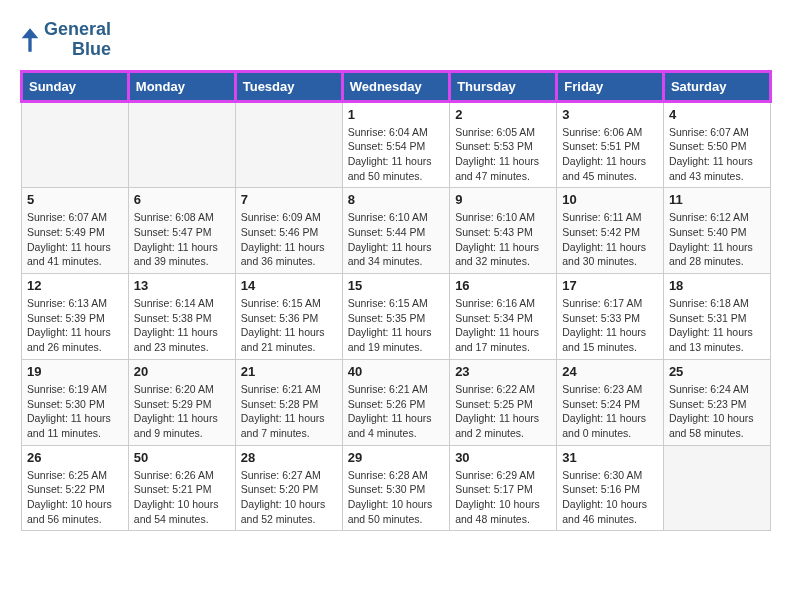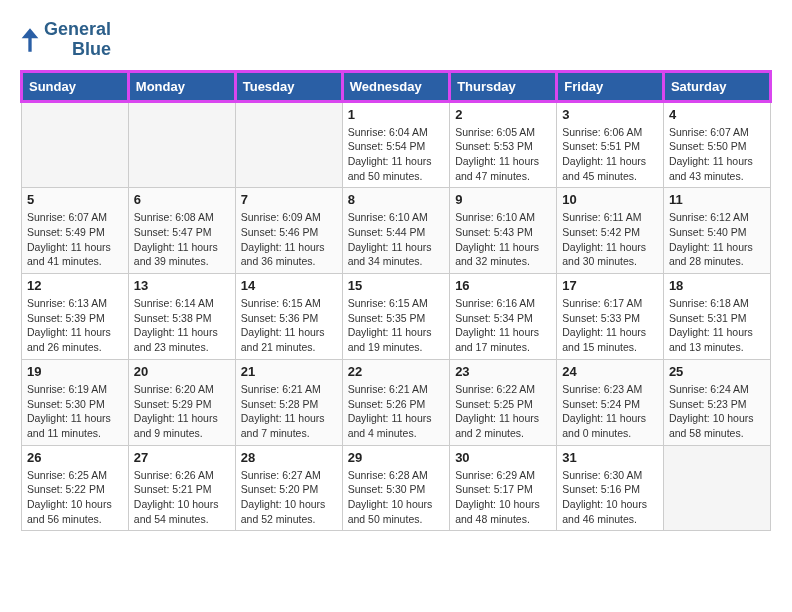--- a/index.html
+++ b/index.html
@@ -269,21 +269,21 @@
 and 9 minutes.</div>
         </td>
         <td>
           <div class="day-number">21</div>
           <div class="day-info" style="white-space: pre-line;">Sunrise: 6:21 AM
 Sunset: 5:28 PM
 Daylight: 11 hours
 and 7 minutes.</div>
         </td>
         <td>
-          <div class="day-number">22</div>
+          <div class="day-number">40</div>
           <div class="day-info" style="white-space: pre-line;">Sunrise: 6:21 AM
 Sunset: 5:26 PM
 Daylight: 11 hours
 and 4 minutes.</div>
         </td>
         <td>
           <div class="day-number">23</div>
           <div class="day-info" style="white-space: pre-line;">Sunrise: 6:22 AM
 Sunset: 5:25 PM
 Daylight: 11 hours
@@ -306,21 +306,21 @@
       </tr>
       <tr>
         <td>
           <div class="day-number">26</div>
           <div class="day-info" style="white-space: pre-line;">Sunrise: 6:25 AM
 Sunset: 5:22 PM
 Daylight: 10 hours
 and 56 minutes.</div>
         </td>
         <td>
-          <div class="day-number">27</div>
+          <div class="day-number">50</div>
           <div class="day-info" style="white-space: pre-line;">Sunrise: 6:26 AM
 Sunset: 5:21 PM
 Daylight: 10 hours
 and 54 minutes.</div>
         </td>
         <td>
           <div class="day-number">28</div>
           <div class="day-info" style="white-space: pre-line;">Sunrise: 6:27 AM
 Sunset: 5:20 PM
 Daylight: 10 hours

